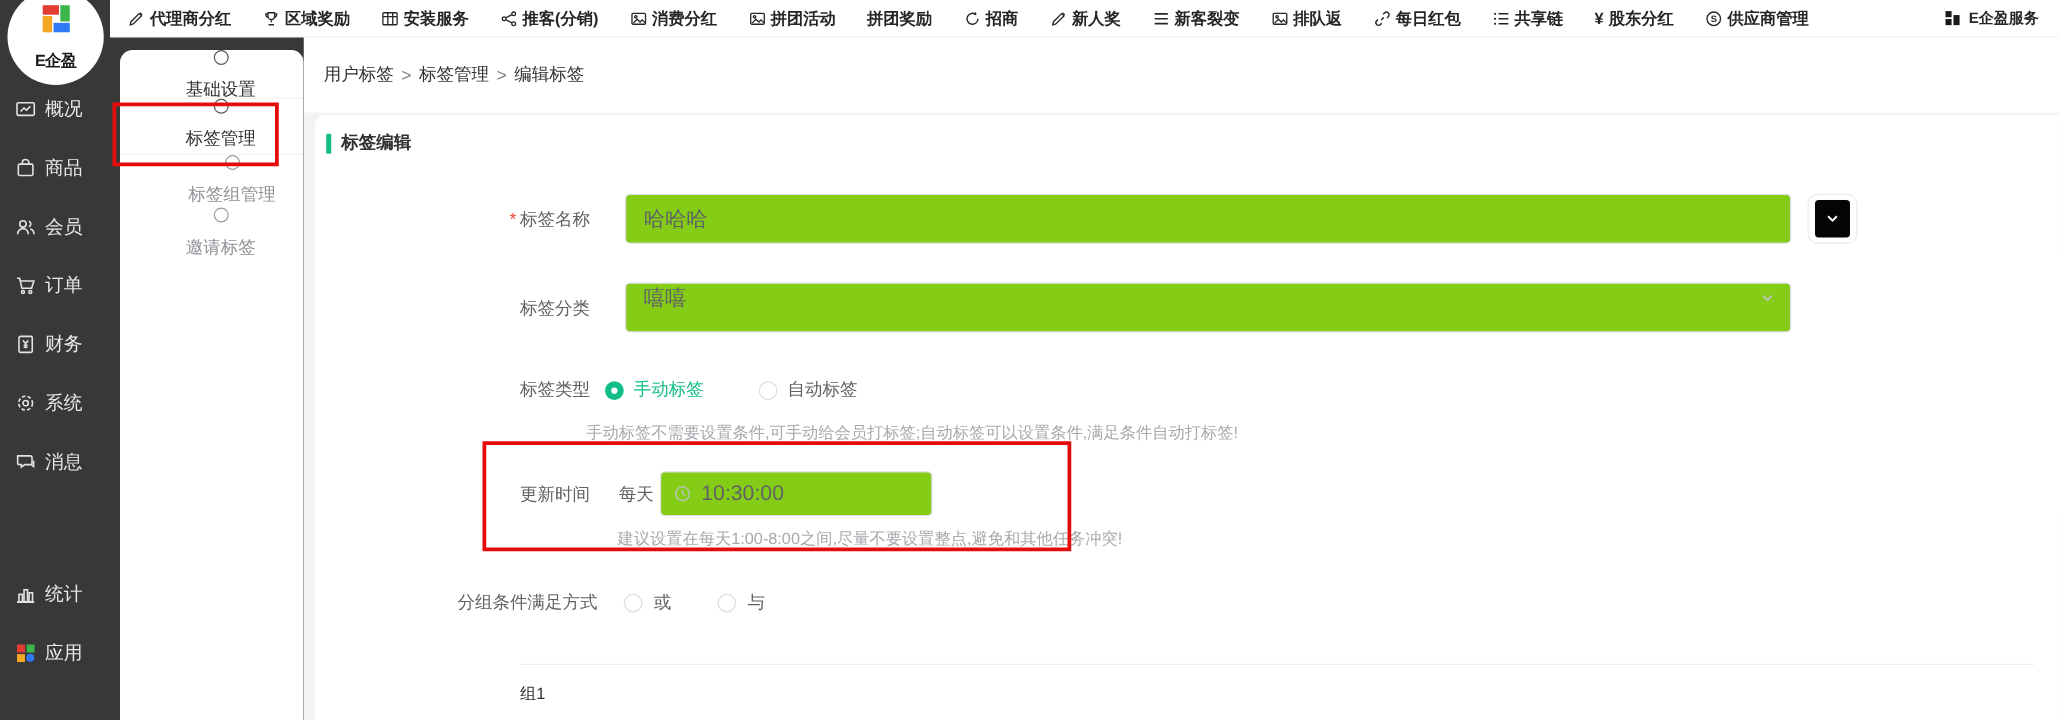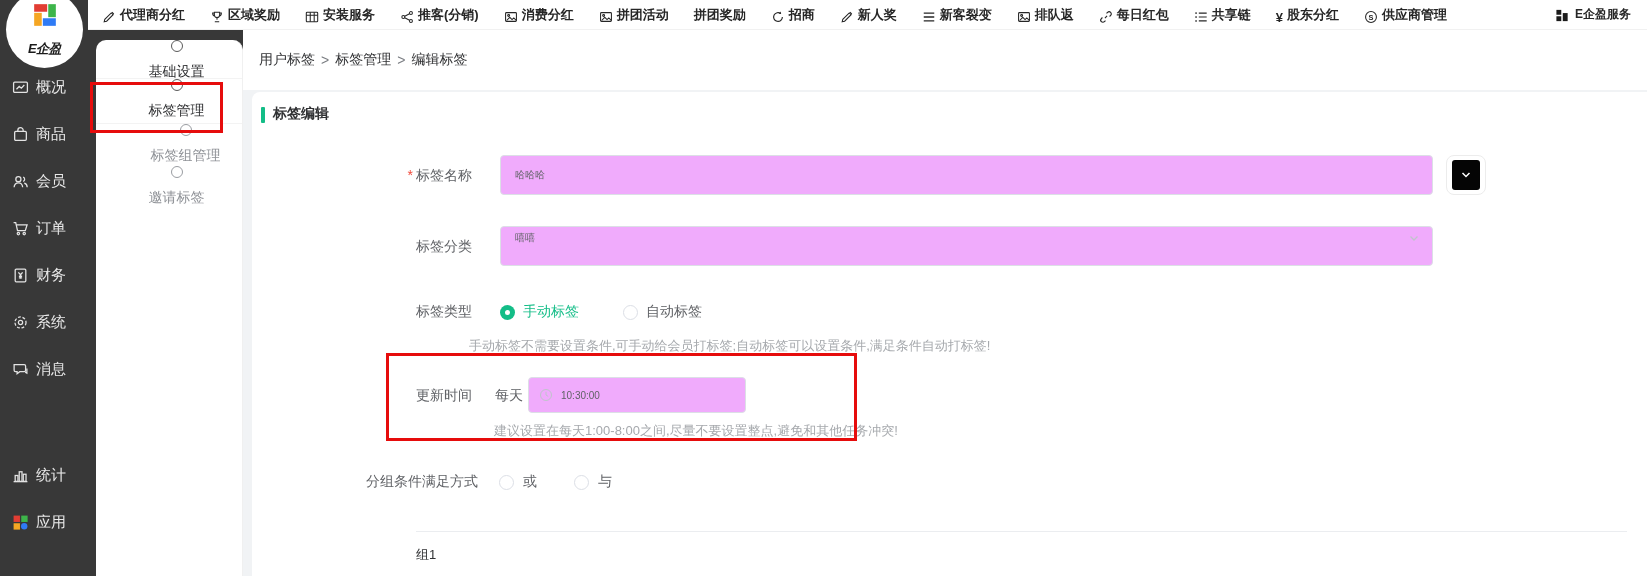--- a/index.html
+++ b/index.html
@@ -10,31 +10,31 @@
   }
   :root{
     --green:#13bd87;--dark:#383838;--red:#e60c0c;
     --txt:#303133;--txt2:#606266;--muted:#a6a9ad;--bd:#dcdfe6;
   }
   svg{display:block;}
   
   #dark-sidebar{position:absolute;left:0;top:0;width:88px;height:576px;background:var(--dark);z-index:2;}
   .logo{position:absolute;left:6px;top:-9px;width:77px;height:77px;border-radius:50%;
     background:#fff;display:flex;flex-direction:column;align-items:center;justify-content:center;z-index:3;}
-  .logo-text{font-size:13px;font-weight:bold;font-style:italic;color:#1b1b1b;margin-top:12px;letter-spacing:-0.5px;}
+  .logo-text{font-size:13px;font-weight:bold;color:#1b1b1b;margin-top:12px;letter-spacing:-0.5px;}
   .side-menu{position:absolute;top:64px;left:0;right:0;}
   .side-item{height:47px;display:flex;align-items:center;gap:7px;padding-left:12px;
     color:#e9e9e9;font-size:15px;cursor:pointer;}
   .side-item .si{color:#e3e3e3;}
   .side-spacer{height:59px;}
   
   #topbar{position:absolute;left:88px;top:0;width:1559px;height:30px;background:#fff;
     border-bottom:1px solid #f1f1f1;display:flex;align-items:center;gap:25px;
     padding:0 16px 0 14px;box-sizing:border-box;z-index:1;}
-  .nav-item{display:flex;align-items:flex-end;gap:4px;font-size:13px;font-weight:600;color:#262626;
+  .nav-item{display:flex;align-items:center;gap:4px;font-size:13px;font-weight:600;color:#262626;
     white-space:nowrap;cursor:pointer;}
   .nav-item .ni{color:#262626;}
   .nav-last{margin-left:auto;font-size:12px;gap:5px;}
   .yen-glyph{font-size:13px;font-weight:bold;line-height:1;}
   
   #subsidebar{position:absolute;left:88px;top:30px;width:155px;height:546px;background:var(--dark);z-index:2;}
   #subpanel{position:absolute;left:8px;top:10px;right:0;bottom:0;background:#fff;
     border-radius:10px 10px 0 0;border-right:1px solid #f0f0f0;box-sizing:border-box;}
   .sub-item{display:flex;align-items:center;gap:11px;padding-left:15px;font-size:14px;cursor:pointer;flex-direction:column;}
   .sub-item .ring{width:12px;height:12px;border-radius:50%;border:1.5px solid #5a5a5a;box-sizing:border-box;flex:none;}
@@ -50,34 +50,34 @@
     display:flex;align-items:center;padding-left:16px;font-size:14px;color:var(--txt);gap:6px;}
   #breadcrumb-bar .crumb{cursor:pointer;}
   #breadcrumb-bar .sep{color:#7a7d82;}
   #content{position:absolute;left:0;top:60px;right:0;bottom:0;background:#f1f3f5;}
   #card{position:absolute;left:9px;top:2px;right:0;bottom:0;background:#fff;border-radius:8px 0 0 0;}
   .section-bar{position:absolute;left:9px;top:15px;width:4px;height:16px;background:var(--green);border-radius:1px;}
   .section-title{position:absolute;left:21px;top:13px;font-size:14px;font-weight:bold;color:var(--txt);}
   .flabel{position:absolute;left:0;width:220px;text-align:right;font-size:14px;color:var(--txt2);white-space:nowrap;}
   .req{color:#f24a3b;margin-right:3px;font-size:14px;}
   .tinput{position:absolute;box-sizing:border-box;border:1px solid var(--bd);border-radius:4px;
-    background:#f0abfc;font-size:10px;color:var(--txt2);font-family:inherit;outline:none;}
+    background:#84cc16;font-size:17px;color:var(--txt2);font-family:inherit;outline:none;}
   #tag-name-input{left:248px;top:63px;width:933px;height:40px;padding:0 14px;}
   #black-btn{position:absolute;left:1194px;top:63px;width:40px;height:40px;background:#fff;
     border:1px solid #ececec;border-radius:8px;display:flex;align-items:center;justify-content:center;cursor:pointer;box-sizing:border-box;}
   #black-btn .bsq{width:28px;height:30px;background:#050505;border-radius:3px;display:flex;align-items:center;justify-content:center;}
   #tag-cat-select{left:248px;top:134px;width:933px;height:40px;display:flex;align-items:center;
     padding:0 12px 16px 14px;cursor:pointer;}
   #tag-cat-select .chev{margin-left:auto;}
   .radio-row{position:absolute;display:flex;align-items:center;font-size:14px;}
   .rc{width:15px;height:15px;border-radius:50%;border:1px solid var(--bd);background:#fff;
     box-sizing:border-box;flex:none;position:relative;cursor:pointer;}
   .rc.on{background:var(--green);border:none;}
   .rc.on::after{content:'';position:absolute;left:5px;top:5px;width:5px;height:5px;border-radius:50%;background:#fff;}
-  #type-row{left:248px;top:211px;}
+  #type-row{left:232px;top:211px;}
   #type-row .opt1-label{color:var(--green);margin-left:8px;}
   #type-row .opt2-label{color:var(--txt2);margin-left:8px;}
   #type-row .gap{width:44px;}
   .help{position:absolute;font-size:13px;color:var(--muted);white-space:nowrap;}
   #help1{left:217px;top:245px;}
   #help2{left:242px;top:330px;}
   #everyday{position:absolute;left:243px;top:295px;font-size:14px;color:var(--txt2);}
   #time-input{left:276px;top:285px;width:218px;height:36px;display:flex;align-items:center;
     gap:8px;padding:12px 10px;cursor:pointer;}
   #time-input .tv{color:var(--txt2);}

